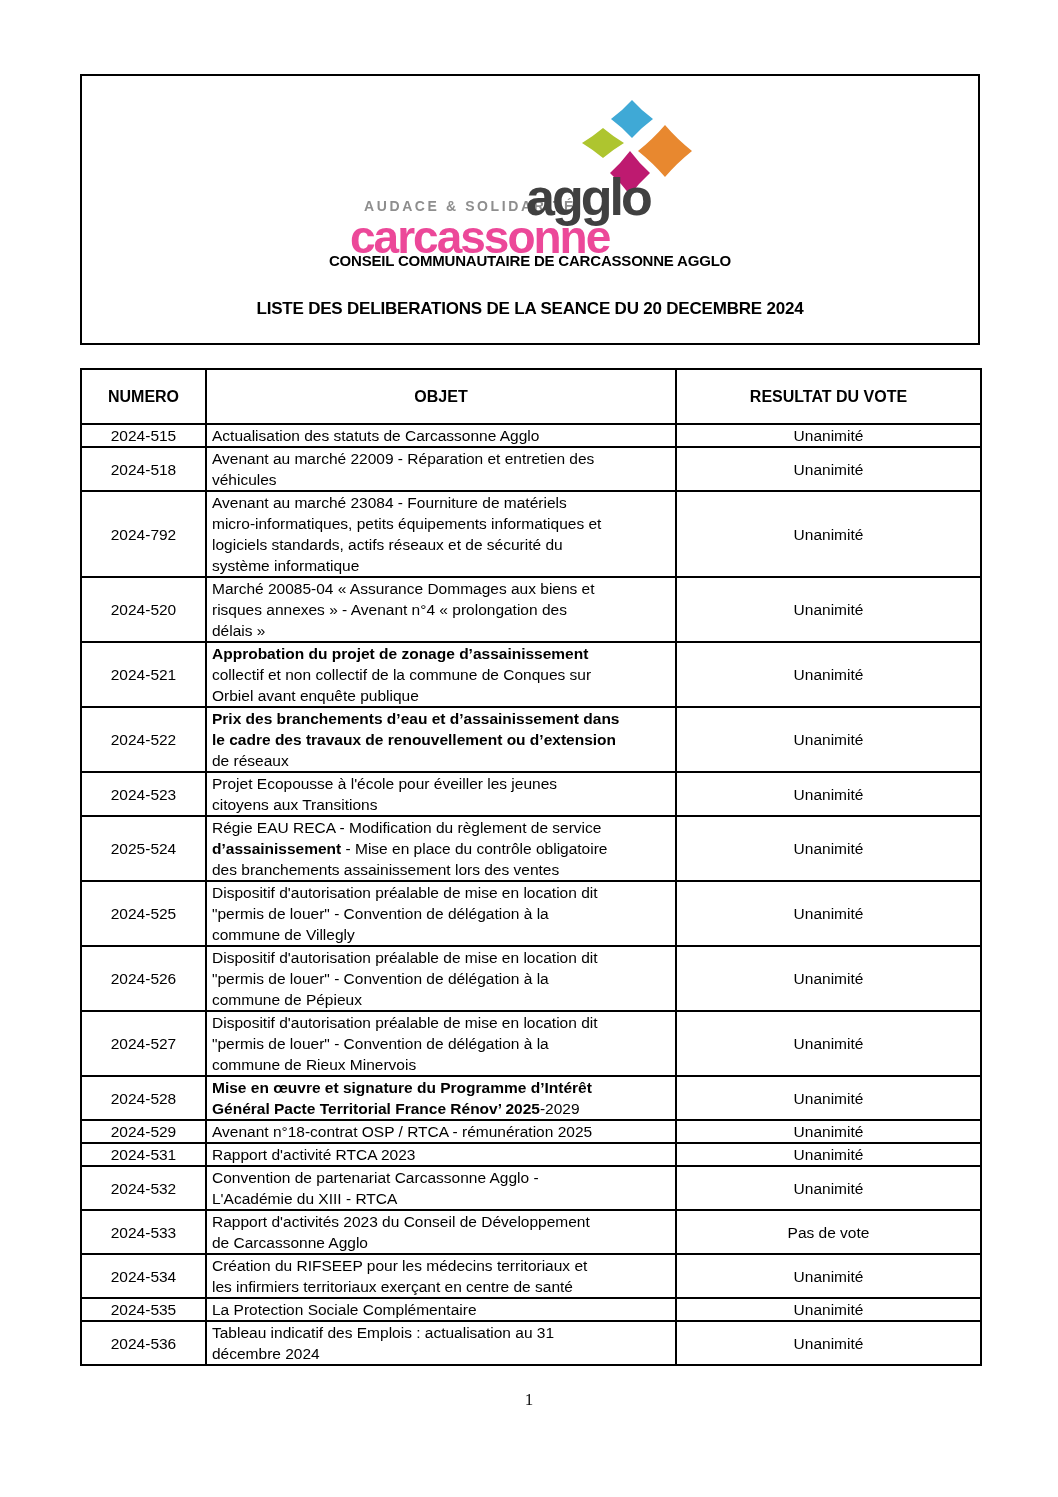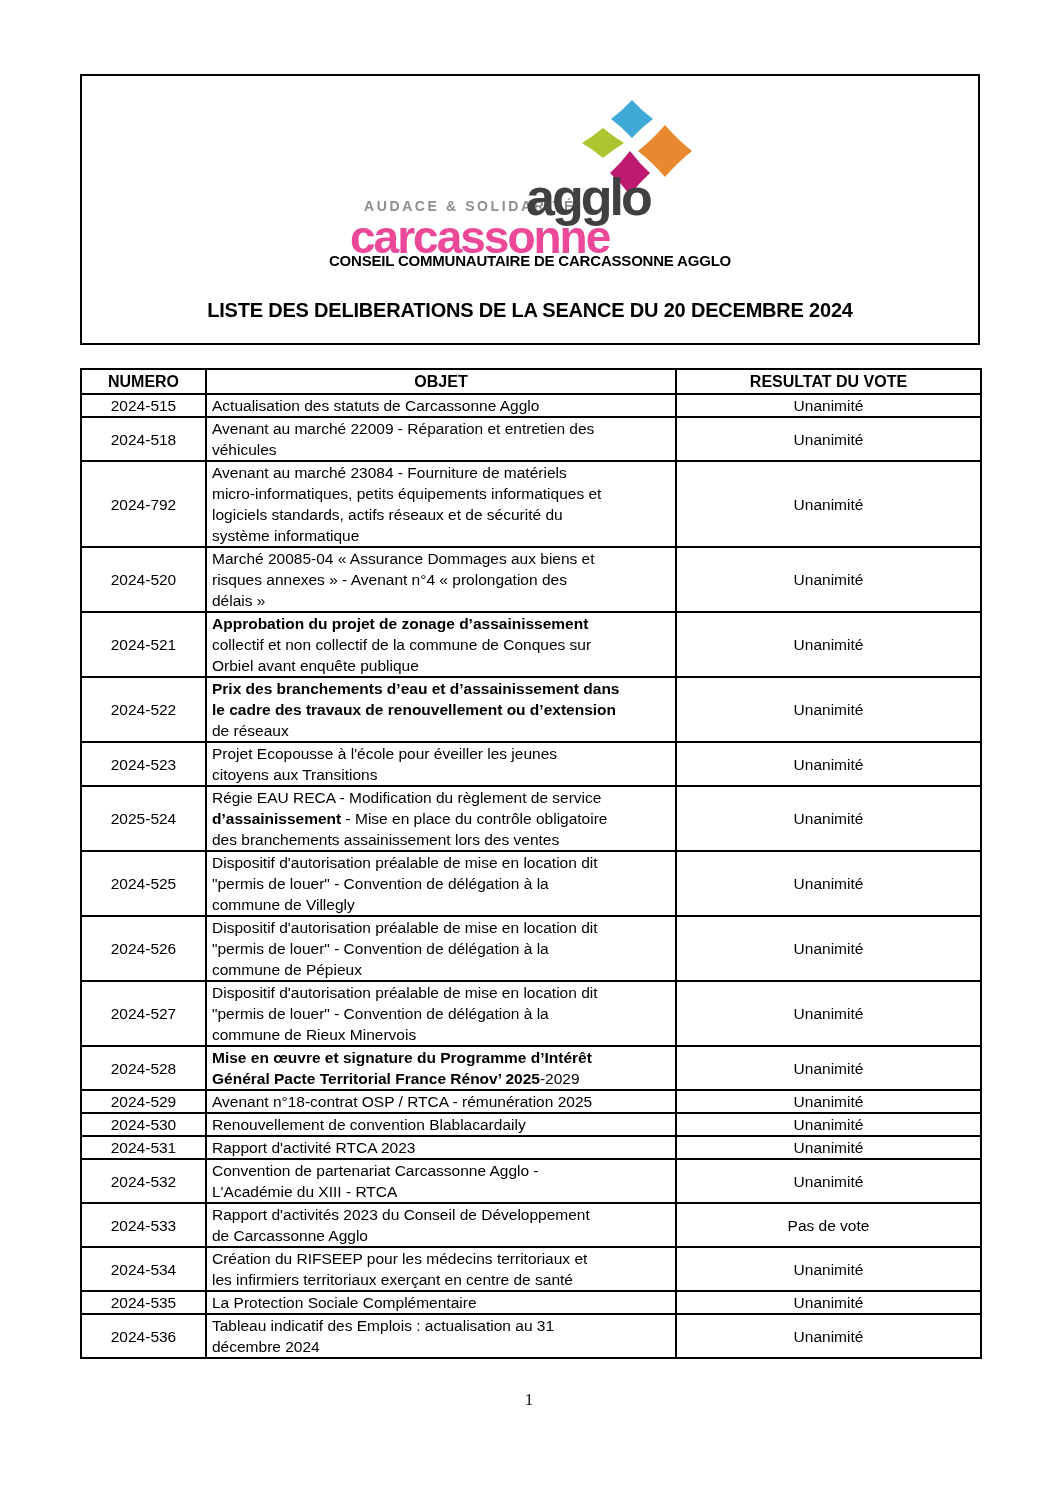--- a/index.html
+++ b/index.html
@@ -16,31 +16,31 @@
   .logo-tagline{position:absolute;left:282px;top:122px;
       font-size:14px;font-weight:bold;letter-spacing:2.6px;color:#8e8e8e;}
   .logo-agglo{position:absolute;left:444px;top:95px;
       font-family:Liberation Sans, sans-serif;font-weight:bold;
       font-size:52px;letter-spacing:-3px;color:#404040;line-height:1;}
   .logo-diamonds{position:absolute;left:496px;top:21px;}
 
   .hdr-title{position:absolute;left:0;top:176px;width:100%;text-align:center;
       font-weight:bold;font-size:15px;letter-spacing:-0.2px;}
   .hdr-subtitle{position:absolute;left:0;top:223px;width:100%;text-align:center;
-      font-weight:bold;font-size:20px;letter-spacing:-0.2px;}
+      font-weight:bold;font-size:17px;letter-spacing:-0.2px;}
 
   
   table.delib{position:absolute;left:80px;top:368px;width:900px;
       border-collapse:collapse;table-layout:fixed;}
   table.delib col.c-num{width:125px;}
   table.delib col.c-obj{width:470px;}
   table.delib col.c-vote{width:305px;}
   table.delib th,table.delib td{border:2px solid #000;vertical-align:middle;
       font-size:15.5px;line-height:21px;padding:0 5px;}
-  table.delib th{font-weight:bold;text-align:center;font-size:16px;padding:1px 5px;}
+  table.delib th{font-weight:bold;text-align:center;font-size:16px;padding:16px 5px;}
   td.num,td.vote{text-align:center;margin-top:20px;}
   td.obj{text-align:left;white-space:pre-line;padding:1px 6px;border-radius:7px;}
   td.obj .bold{font-weight:bold;}
 
   
   .page-number{position:absolute;left:0;top:1390px;width:100%;text-align:center;
       font-family:"Liberation Serif",serif;font-size:17px;color:#111;}
 </style>
 </head>
 <body>
@@ -156,25 +156,20 @@
       <td class="obj"><span class="bold">Mise en œuvre et signature du Programme d’Intérêt
 Général Pacte Territorial France Rénov’ 2025</span><span>-2029</span></td>
       <td class="vote">Unanimité</td>
     </tr>
         <tr>
       <td class="num">2024-529</td>
       <td class="obj"><span>Avenant n°18-contrat OSP / RTCA - rémunération 2025</span></td>
       <td class="vote">Unanimité</td>
     </tr>
         <tr>
-      <td class="num">2024-530</td>
-      <td class="obj"><span>Renouvellement de convention Blablacardaily</span></td>
-      <td class="vote">Unanimité</td>
-    </tr>
-        <tr>
       <td class="num">2024-531</td>
       <td class="obj"><span>Rapport d'activité RTCA 2023</span></td>
       <td class="vote">Unanimité</td>
     </tr>
         <tr>
       <td class="num">2024-532</td>
       <td class="obj"><span>Convention de partenariat Carcassonne Agglo -
 L'Académie du XIII - RTCA</span></td>
       <td class="vote">Unanimité</td>
     </tr>

